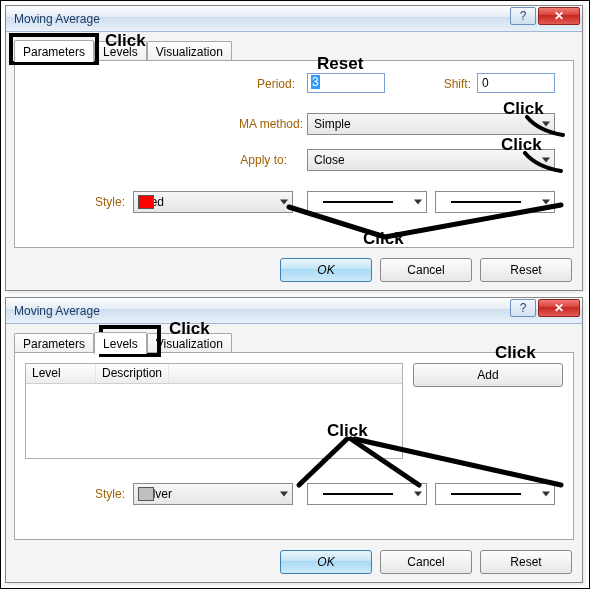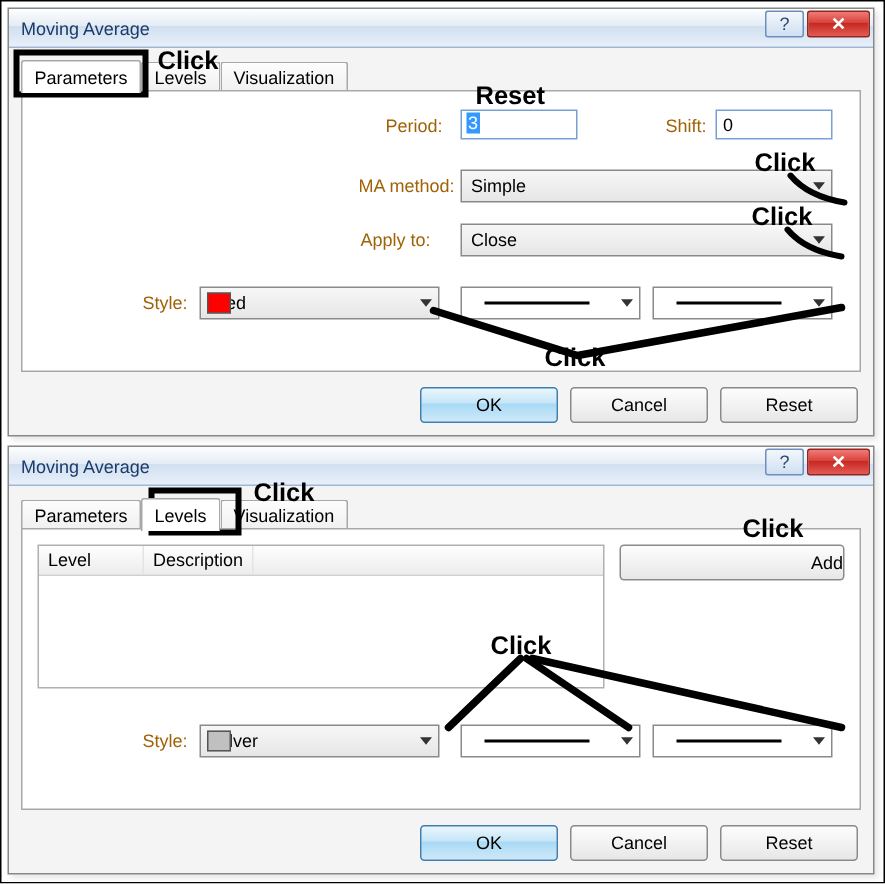--- a/index.html
+++ b/index.html
@@ -216,20 +216,21 @@
     background: linear-gradient(#fdfdfd,#e7e7e7);
     border-radius: 3px;
     display: flex;
     align-items: center;
     justify-content: center;
     font-size: 12px;
   }
   .btn.primary {
     border: 1px solid #3c7fb1;
     background: linear-gradient(#eaf6fd,#c4e5f6 45%,#a7d9f5 46%,#cfe9f9);
+    font-style: italic;
   }
   .btn.disabled {
     color: #888;
   }
 
   
   .grid {
     position: absolute;
     left: 10px; top: 10px;
     right: 170px;
@@ -250,21 +251,21 @@
   .grid-header .col.level { width: 70px; }
 
   .sidebtns {
     position: absolute;
     top: 10px; right: 10px;
     width: 150px;
     display: flex;
     flex-direction: column;
     gap: 8px;
   }
-  .sidebtns .btn { width: 100%; justify-content: flex-end; }
+  .sidebtns .btn { width: 100%; }
 
   
   .anno {
     position: absolute;
     pointer-events: none;
   }
   .anno-box {
     border: 4px solid #000;
   }
   .anno-label {

